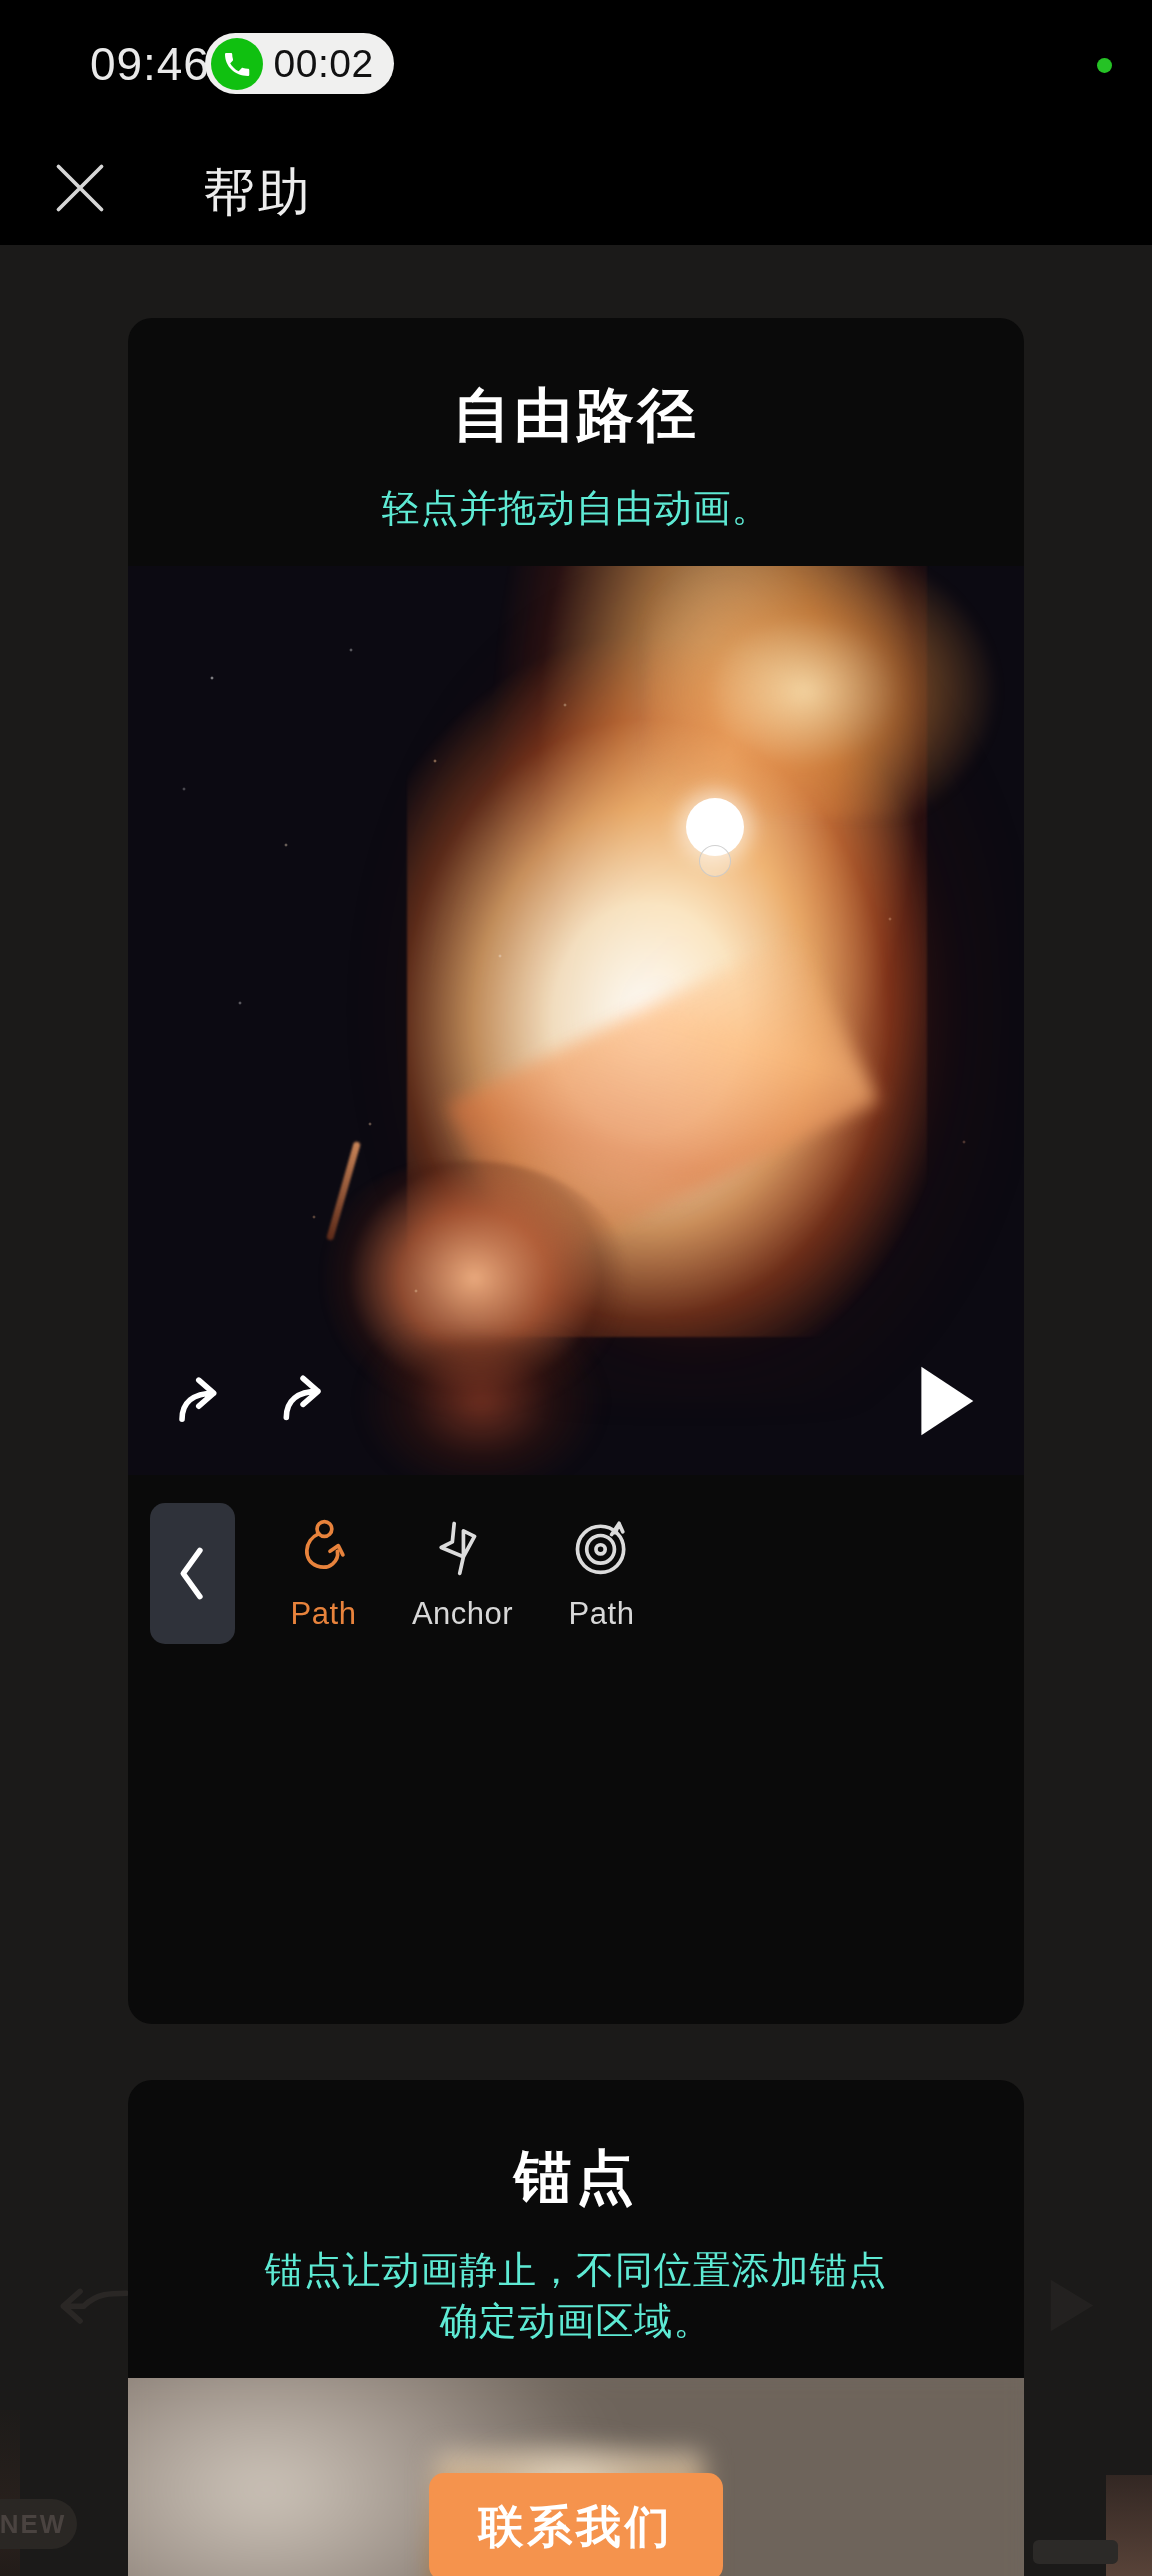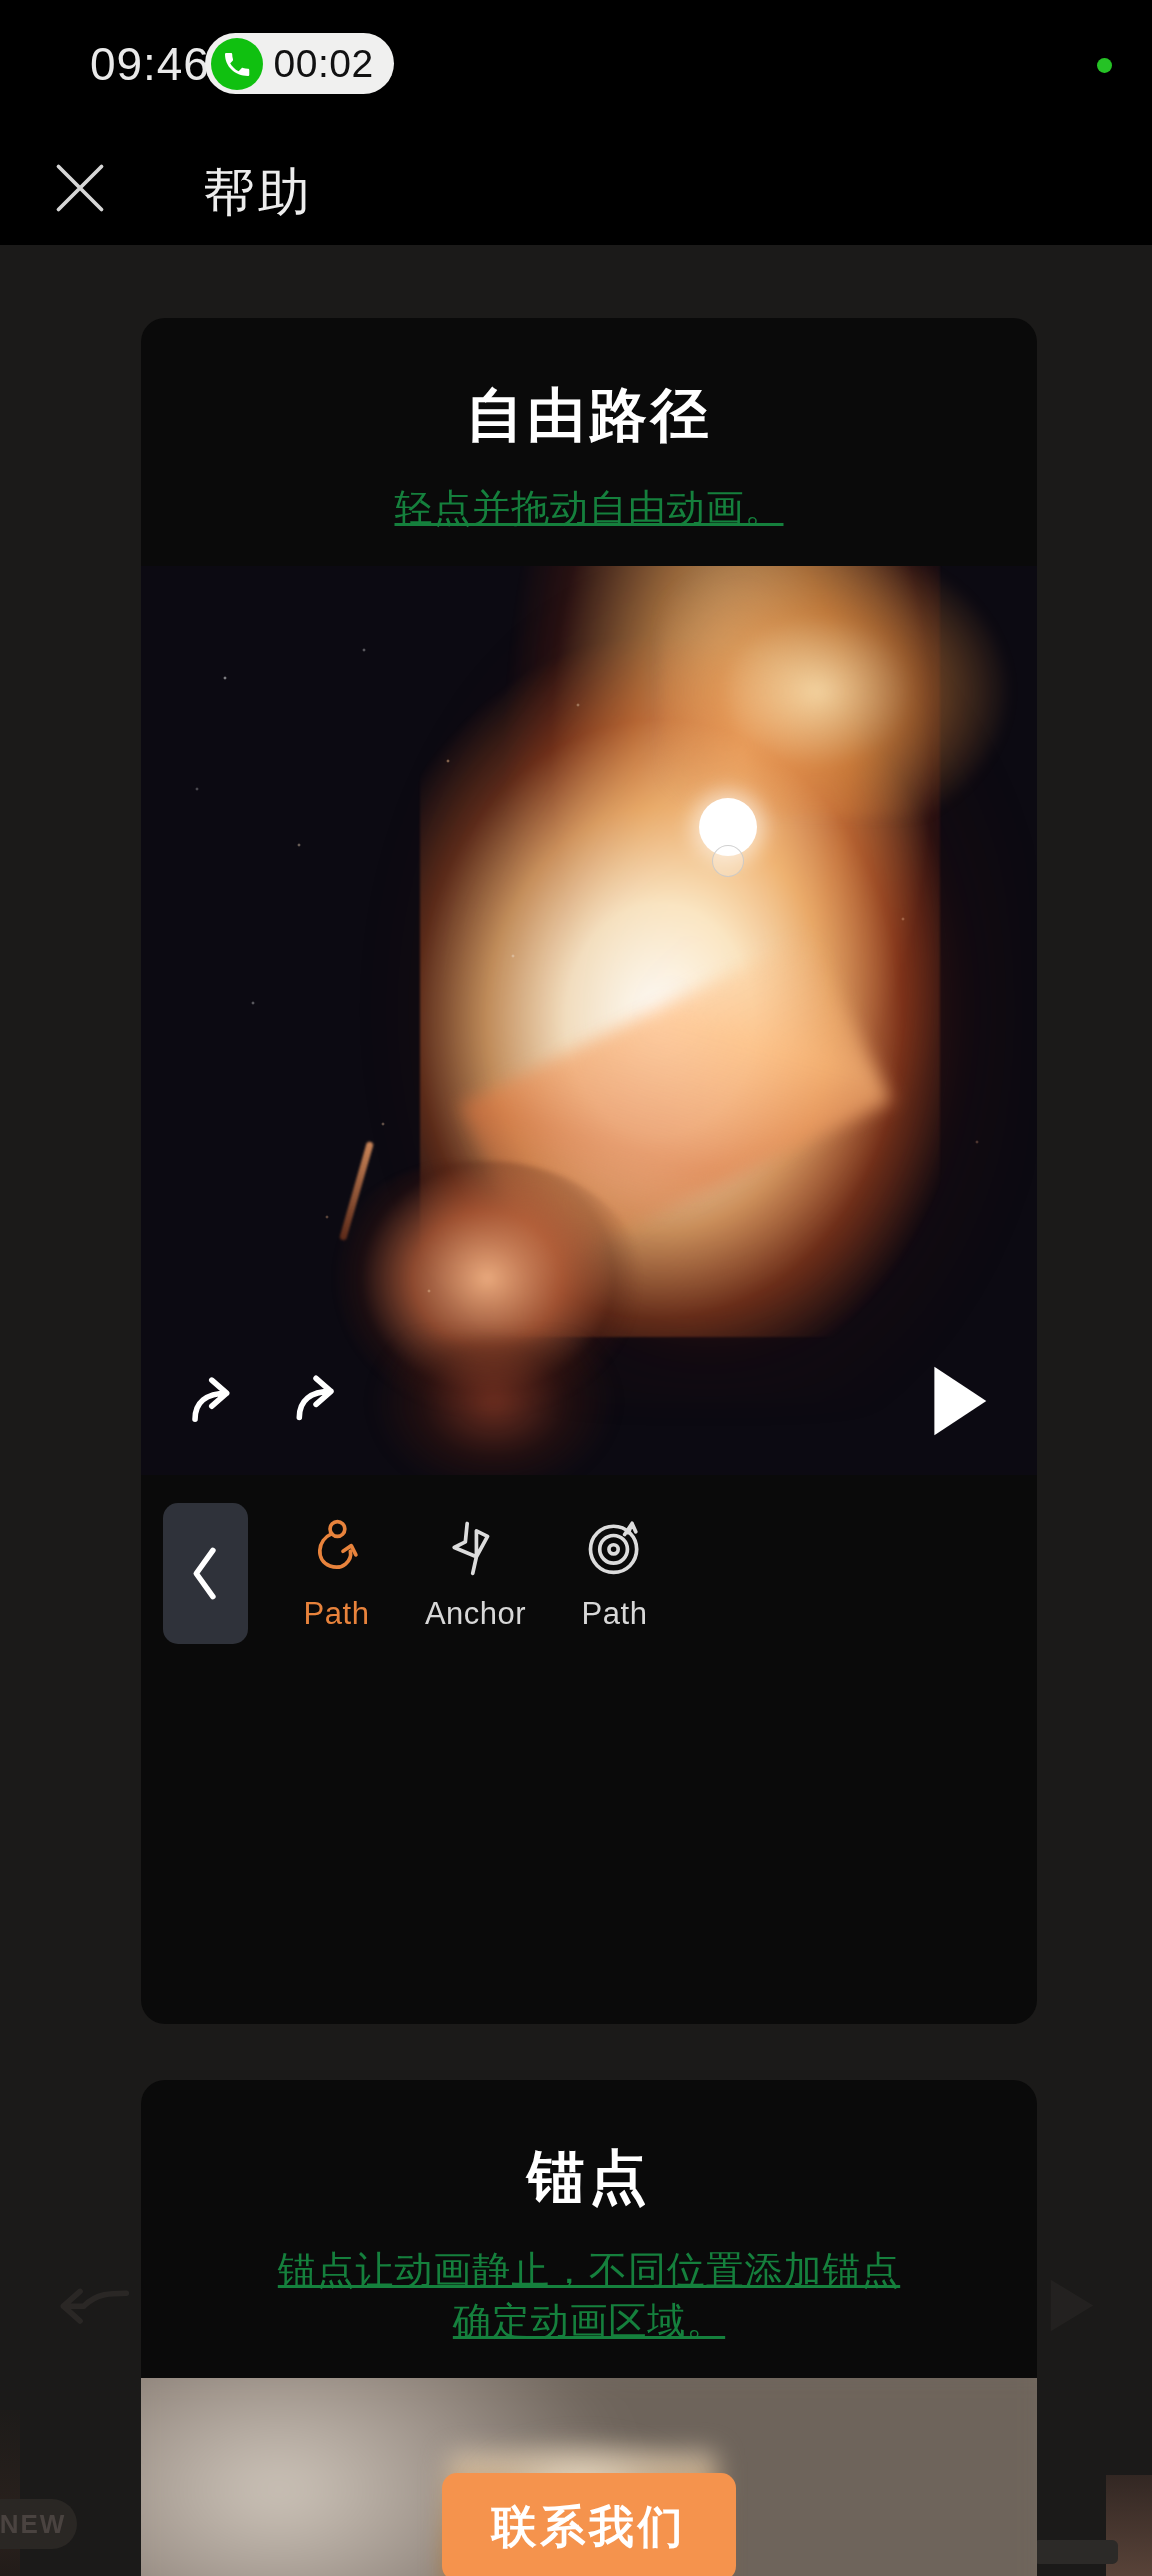--- a/index.html
+++ b/index.html
@@ -92,33 +92,32 @@
     color:#ededed; font-size:52px; letter-spacing:2.8px;
   }
 
   
   .scroll{
     position:absolute; left:0; top:245px; width:1152px; height:2331px;
     z-index:20;
   }
   .card{
     position:absolute; left:128px; width:896px;
-    background:#0a0a0a; border-radius:24px; overflow:hidden;margin-left:13px;
+    background:#0a0a0a; border-radius:24px; overflow:hidden;
   }
   #card-path { top:73px;  height:1706px; }
   #card-anchor { top:1835px; height:836px; }
 
   .card-head{ padding:59px 28px 32px; text-align:center; }
   .card-title{
     color:#fff; font-size:58px; font-weight:bold; letter-spacing:3.7px;
   }
   .card-sub{
-    color:#15803d; font-size:38px; line-height:1.33; margin-top:28px;
+    color:#5eead4; font-size:38px; line-height:1.33; margin-top:28px;
     letter-spacing:0.9px;
-    text-decoration:underline;
   }
 
   
   .media-fire{
     position:relative; width:896px; height:909px;
     background:#0c0a12;
     overflow:hidden;
   }
   .fire-plume{
     position:absolute; left:279px; top:-65px; width:520px; height:836px;

